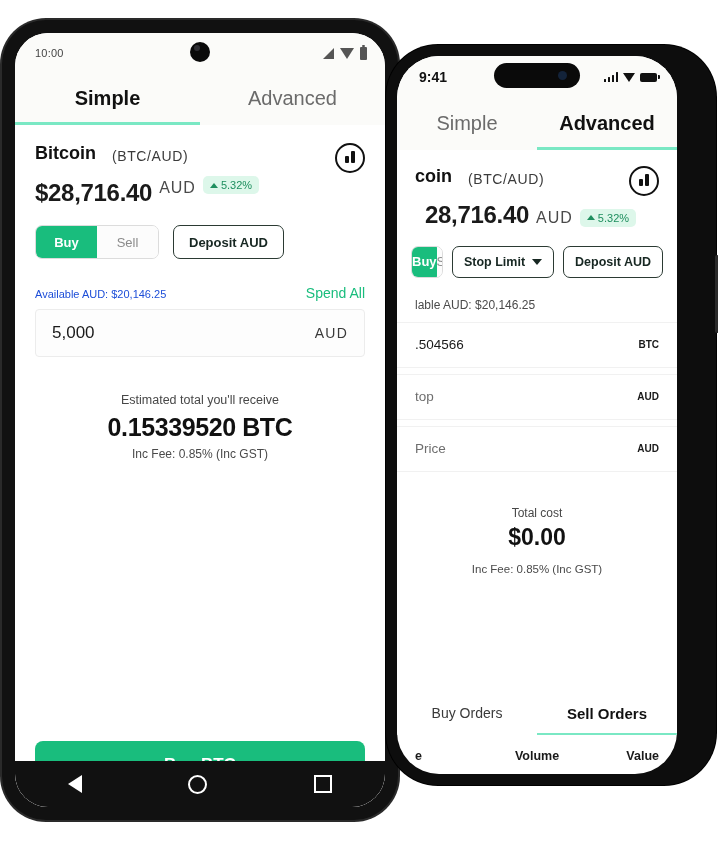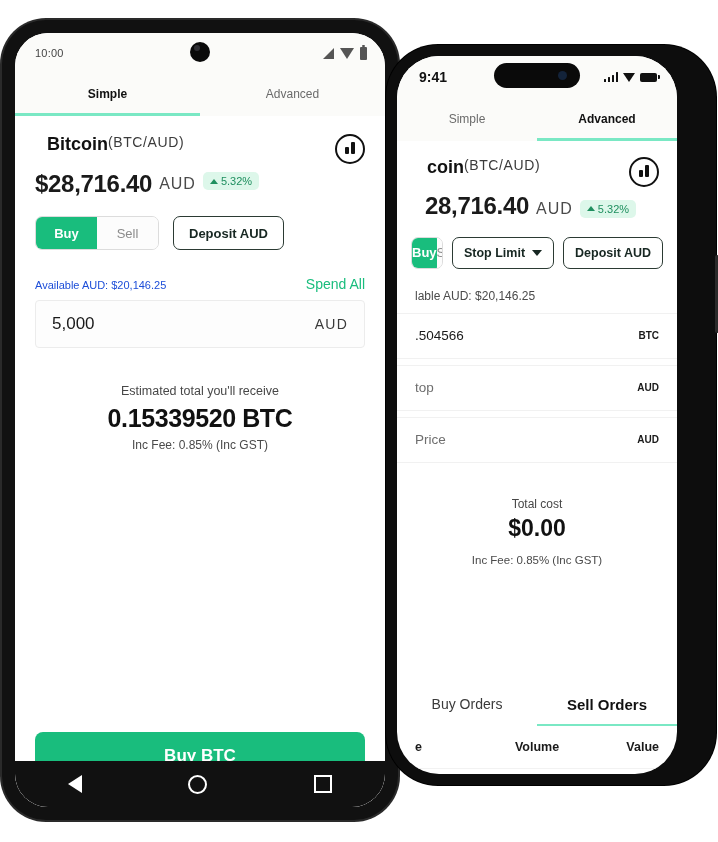--- a/index.html
+++ b/index.html
@@ -96,21 +96,21 @@
   
   .tabs {
     display: flex;
     background: #fbfbf9;
     position: relative;
   }
   .tab {
     flex: 1;
     text-align: center;
     padding: 14px 0 15px;
-    font-size: 12px;
+    font-size: 20px;
     color: #6b6b6b;
     position: relative;
   }
   .tab.active {
     color: #111;
     font-weight: bold;
   }
   .tab.active::after {
     content: "";
     position: absolute;
@@ -128,23 +128,22 @@
   }
 
   .coin-head {
     padding: 18px 20px 0 20px;
     display: flex;
     justify-content: space-between;
     align-items: flex-start;
   }
   .coin-name-row {
     display: flex;
-    align-items: flex-start;
-    gap: 0;
-    margin-left: 12px;
+    align-items: flex-end;
+    gap: 16px;
   }
   .coin-name {
     font-size: 18px;
     font-weight: bold;
     color: #111;
   }
   .coin-pair {
     font-size: 14px;
     color: #3b3b3b;
     letter-spacing: .6px;
@@ -160,21 +159,21 @@
     padding-bottom: 8px;
     box-sizing: border-box;
   }
   .chart-icon-btn i { display: block; width: 4px; background: #111; border-radius: 1px; }
   .chart-icon-btn i.b1 { height: 7px; }
   .chart-icon-btn i.b2 { height: 12px; }
 
   .price-row {
     padding: 6px 20px 0 20px;
     display: flex;
-    align-items: center;
+    align-items: flex-start;
     gap: 7px;
   }
   .price-big { font-size: 24px; font-weight: bold; color: #1a1a1a; letter-spacing: -.3px; }
   .price-cur { font-size: 16px; color: #4a4a4a; letter-spacing: 1px; }
   .pct-badge {
     background: #ddf7ea;
     color: #1f8f5f;
     font-size: 11px;
     padding: 3px 7px;
     border-radius: 5px;

